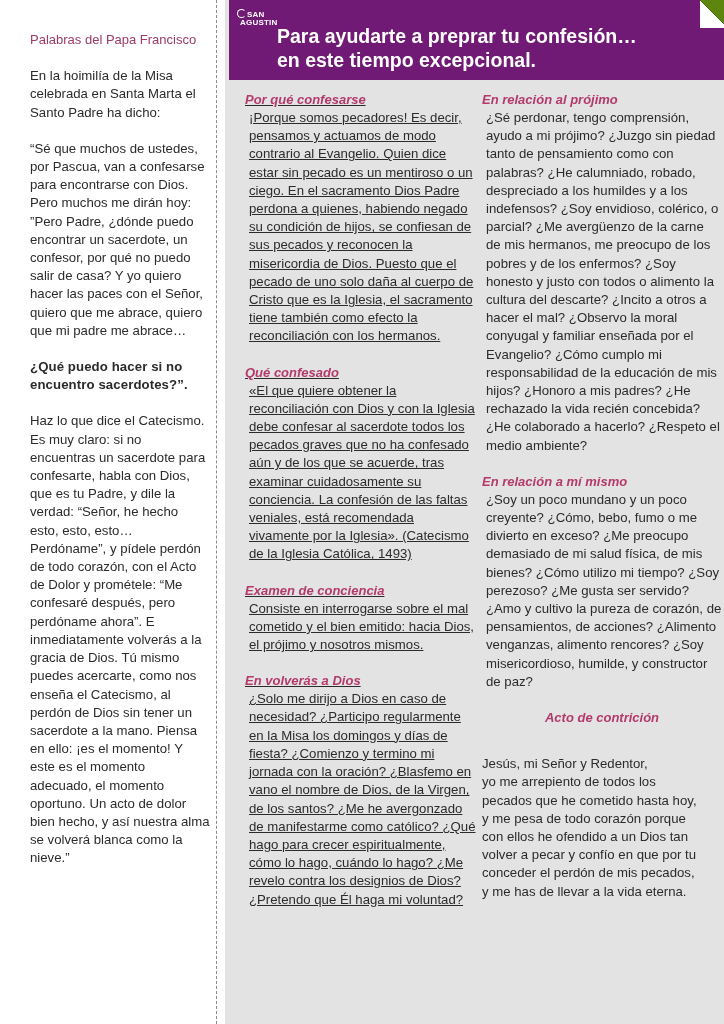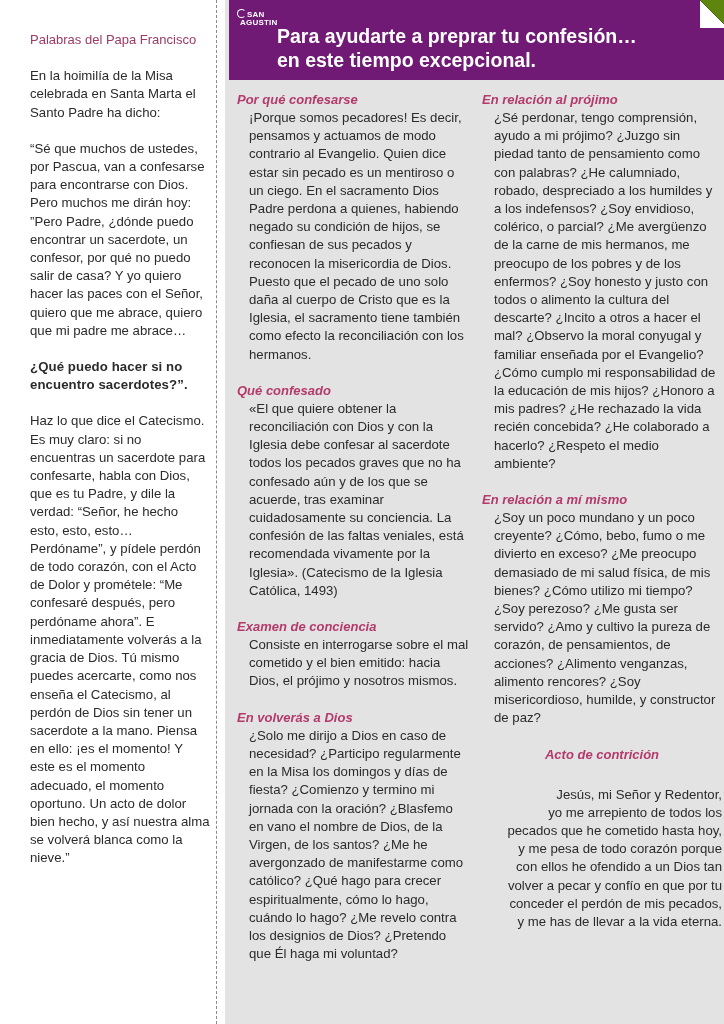--- a/index.html
+++ b/index.html
@@ -109,44 +109,45 @@
       height: 34px;
     }
     .col {
       position: absolute;
       top: 91px;
       font-size: 13.2px;
       line-height: 18.2px;
       color: #2b2b2b;
     }
     .col-a {
-      left: 12px;
+      left: 20px;
       width: 232px;
+      text-decoration: underline;
     }
     .col-b {
       left: 257px;
       width: 240px;
     }
     .section-heading {
       color: #b33a6b;
       font-weight: bold;
       font-style: italic;
       font-size: 13px;
       margin: 0;
       line-height: 18px;
     }
     .section-body {
-      margin: 0 0 18px 12px;
+      margin: 0 0 18px 4px;
     }
     .centered {
       text-align: center;
     }
     .prayer {
-      text-align: right;
-      margin-top: 22px;
+      text-align: left;
+      margin-top: 28px;
       font-size: 13.2px;
       line-height: 18.2px;
     }
   </style>
 </head>
 <body>
 
 <div class="left-col">
   <div class="left-inner">
     <div class="left-title">Palabras del Papa Francisco</div>

